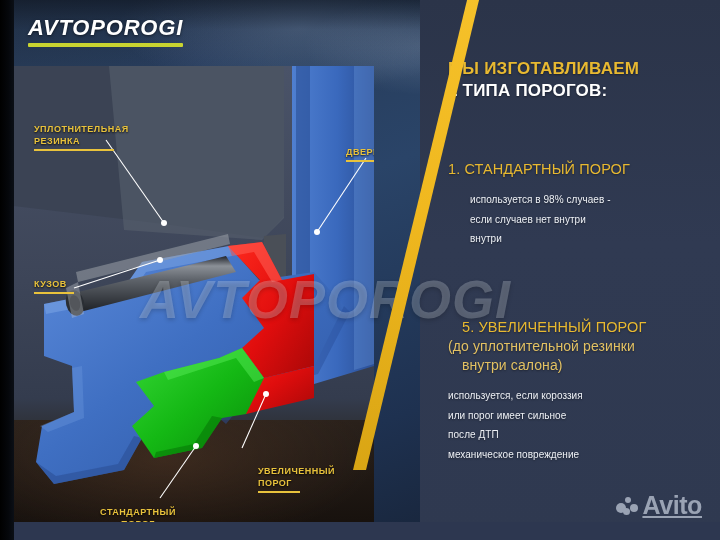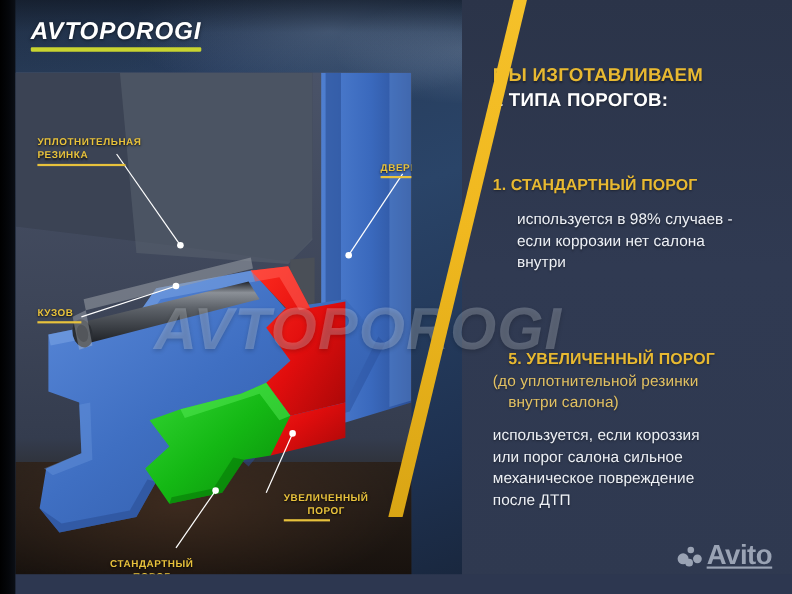--- a/index.html
+++ b/index.html
@@ -178,36 +178,36 @@
     line-height: 22px;
     text-shadow: 0 1px 2px rgba(0,0,0,0.4);
   }
 
   .block { position: absolute; left: 28px; right: 10px; }
   .block-1 { top: 160px; }
   .block-2 { top: 318px; }
 
   .btitle {
     font-size: 14.5px;
-    font-weight: bold;
+    font-weight: normal;
     color: #e8b931;
     letter-spacing: 0.1px;
     line-height: 19px;
     text-shadow: 0 1px 2px rgba(0,0,0,0.4);
   }
   .bsub {
     font-size: 14px;
     color: #e2c163;
     line-height: 19px;
     letter-spacing: 0.1px;
     text-shadow: 0 1px 2px rgba(0,0,0,0.4);
   }
   .bbody {
     margin-top: 11px;
-    font-size: 14px;
+    font-size: 10px;
     color: #eef1f6;
     line-height: 19.5px;
     letter-spacing: 0.05px;
     text-shadow: 0 1px 2px rgba(0,0,0,0.4);
   }
   .indent { padding-left: 14px; }
   .indent2 { padding-left: 22px; }
 
   
   .avito {
@@ -354,53 +354,53 @@
       <div>КУЗОВ</div>
       <div class="ul" style="width:40px;"></div>
     </div>
 
     <div class="callout right-al" style="left:78px; top:440px; width:92px;">
       <div>СТАНДАРТНЫЙ</div>
       <div>ПОРОГ</div>
 
     </div>
 
-    <div class="callout" style="left:244px; top:380px;text-align:center;">
+    <div class="callout" style="left:244px; top:399px;">
       <div>УВЕЛИЧЕННЫЙ</div>
       <div>ПОРОГ</div>
       <div class="ul" style="width:42px;"></div>
     </div>
   </div>
 
   <div class="panel">
     <div class="panel-inner">
       <div class="pheadline">МЫ ИЗГОТАВЛИВАЕМ</div>
       <div class="psubhead">2 ТИПА ПОРОГОВ:</div>
     </div>
 
     <div class="block block-1">
       <div class="btitle">1. СТАНДАРТНЫЙ ПОРОГ</div>
       <div class="bbody indent2">
         <div>используется в 98% случаев -</div>
-        <div>если коррозии нет салона</div>
+        <div>если случаев нет внутри</div>
         <div>внутри</div>
       </div>
     </div>
 
     <div class="block block-2">
       <div class="btitle indent">5. УВЕЛИЧЕННЫЙ ПОРОГ</div>
       <div class="bsub">
         <div>(до уплотнительной резинки</div>
         <div class="indent">внутри салона)</div>
       </div>
       <div class="bbody">
         <div>используется, если короззия</div>
-        <div>или порог салона сильное</div>
+        <div>или порог имеет сильное</div>
+        <div>после ДТП</div>
         <div>механическое повреждение</div>
-        <div>после ДТП</div>
       </div>
     </div>
   </div>
 
   <div class="watermark">AVTOPOROGI</div>
 
   <svg class="divider" viewBox="0 0 720 540">
     <defs>
       <linearGradient id="gYellow" x1="0" y1="0" x2="0" y2="1">
         <stop offset="0%" stop-color="#f5c12a"></stop>

